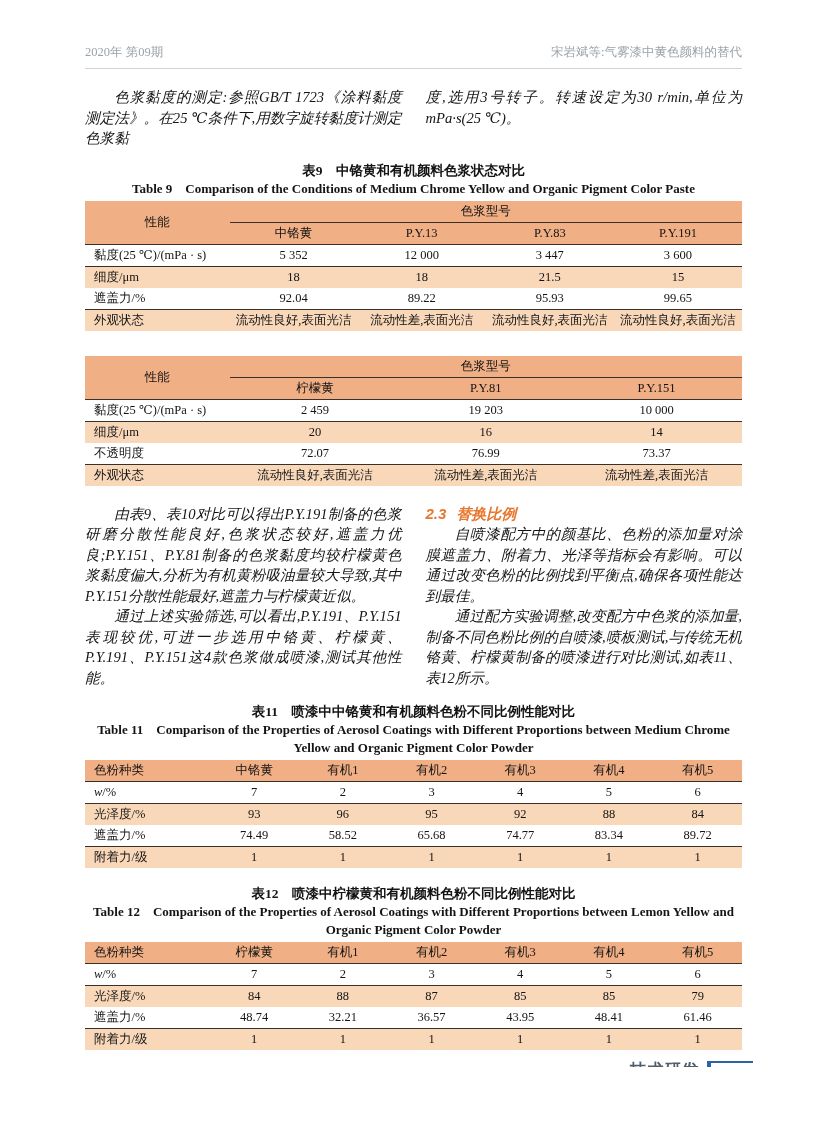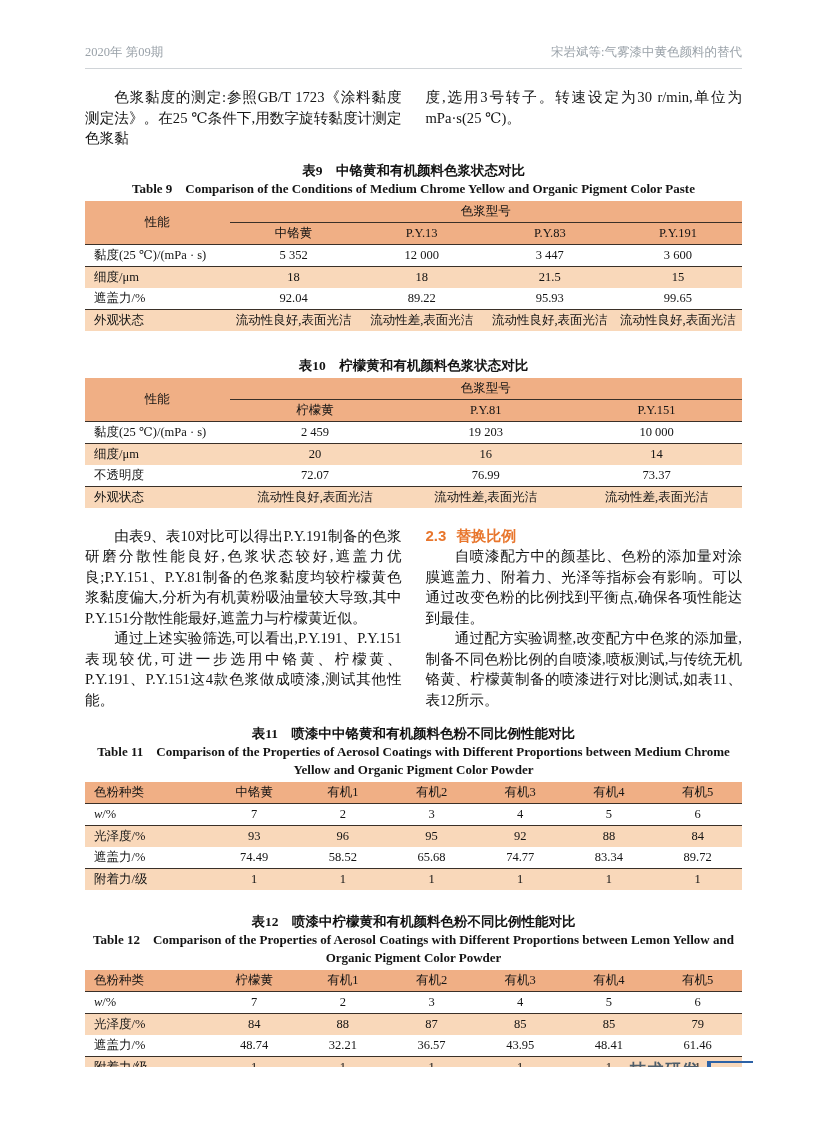--- a/index.html
+++ b/index.html
@@ -22,21 +22,21 @@
     font-family:"Liberation Serif","DejaVu Serif",serif;
     color:#141414;
   }
   
   .running-header{
     display:flex;justify-content:space-between;align-items:flex-end;
     font-size:12.5px;color:var(--meta-gray);
     padding-bottom:7px;border-bottom:1px solid #d0d4d8;
   }
   
-  .twocol{display:flex;gap:24px;}
+  .twocol{display:flex;gap:24px;font-style:italic;}
   .col{flex:1;text-align:justify;font-size:14.6px;line-height:20.5px;}
   .col p{margin:0;}
   p.indent{text-indent:2em;}
   .intro{margin-top:18px;}
   
   .tbl-block{margin-top:0;}
   .tbl-title-cn{
     text-align:center;font-weight:bold;font-size:13.5px;line-height:19px;
   }
   .tbl-title-en{
@@ -59,21 +59,21 @@
   .section-head{
     color:var(--orange);font-weight:bold;font-size:15px;line-height:20.5px;
     font-family:"Liberation Sans","DejaVu Sans",sans-serif;
   }
   .section-head .sec-no{margin-right:10px;}
   
   .mt-t9{margin-top:12px;}
   .mt-t10{margin-top:25px;}
   .mt-disc{margin-top:18px;}
   .mt-t11{margin-top:14px;}
-  .mt-t12{margin-top:22px;}
+  .mt-t12{margin-top:16px;}
   
   .footer{
     position:absolute;top:1058px;right:74px;
     display:flex;align-items:flex-end;
   }
   .footer-text{text-align:right;}
   .footer-cn{
     font-size:16px;font-weight:bold;color:#4e5e6b;letter-spacing:1.5px;
     font-family:"Liberation Sans","DejaVu Sans",sans-serif;
   }
@@ -160,21 +160,20 @@
               <td>流动性差,表面光洁</td>
               <td>流动性良好,表面光洁</td>
               <td>流动性良好,表面光洁</td>
             </tr>
           </tbody>
         </table>
       </div>
   </div>
 
   <div class="tbl-block mt-t10">
-    <div class="tbl-title-cn">表10　柠檬黄和有机颜料色浆状态对比</div>
     <div>
         <table>
           <colgroup>
             <col style="width: 22%;">
             <col style="width: 26%;">
             <col style="width: 26%;">
             <col style="width: 26%;">
           </colgroup>
           <thead>
             <tr>

